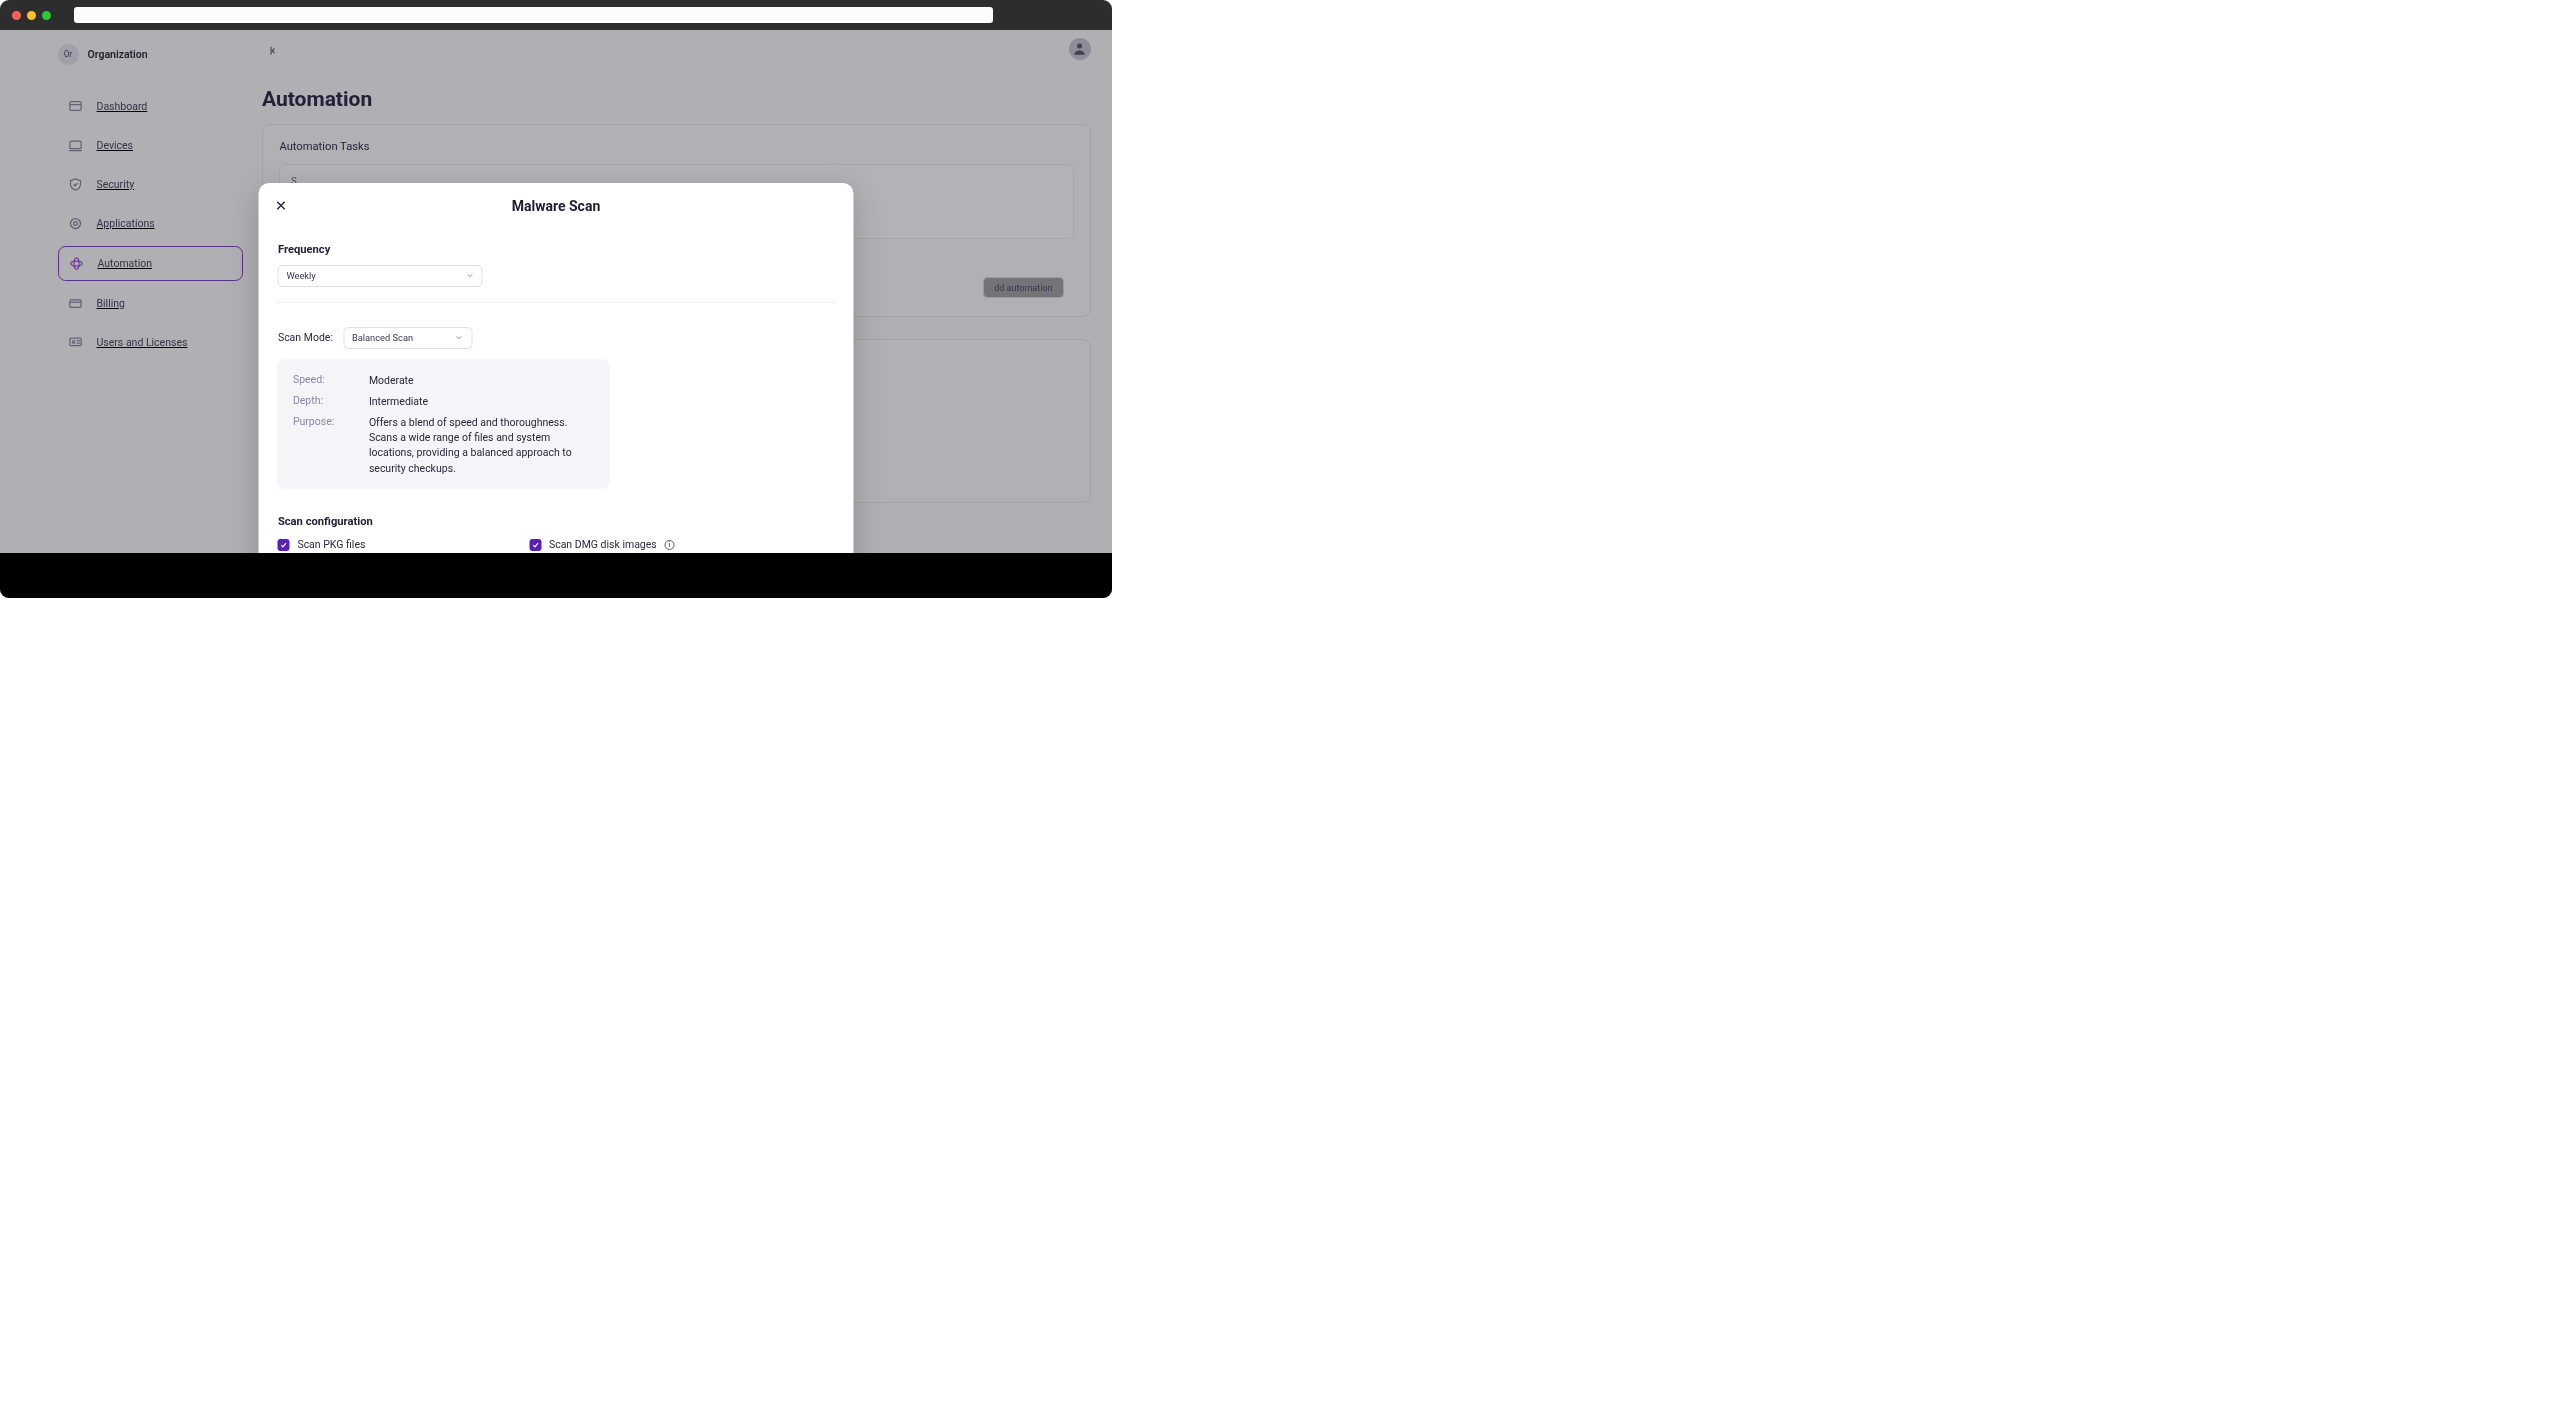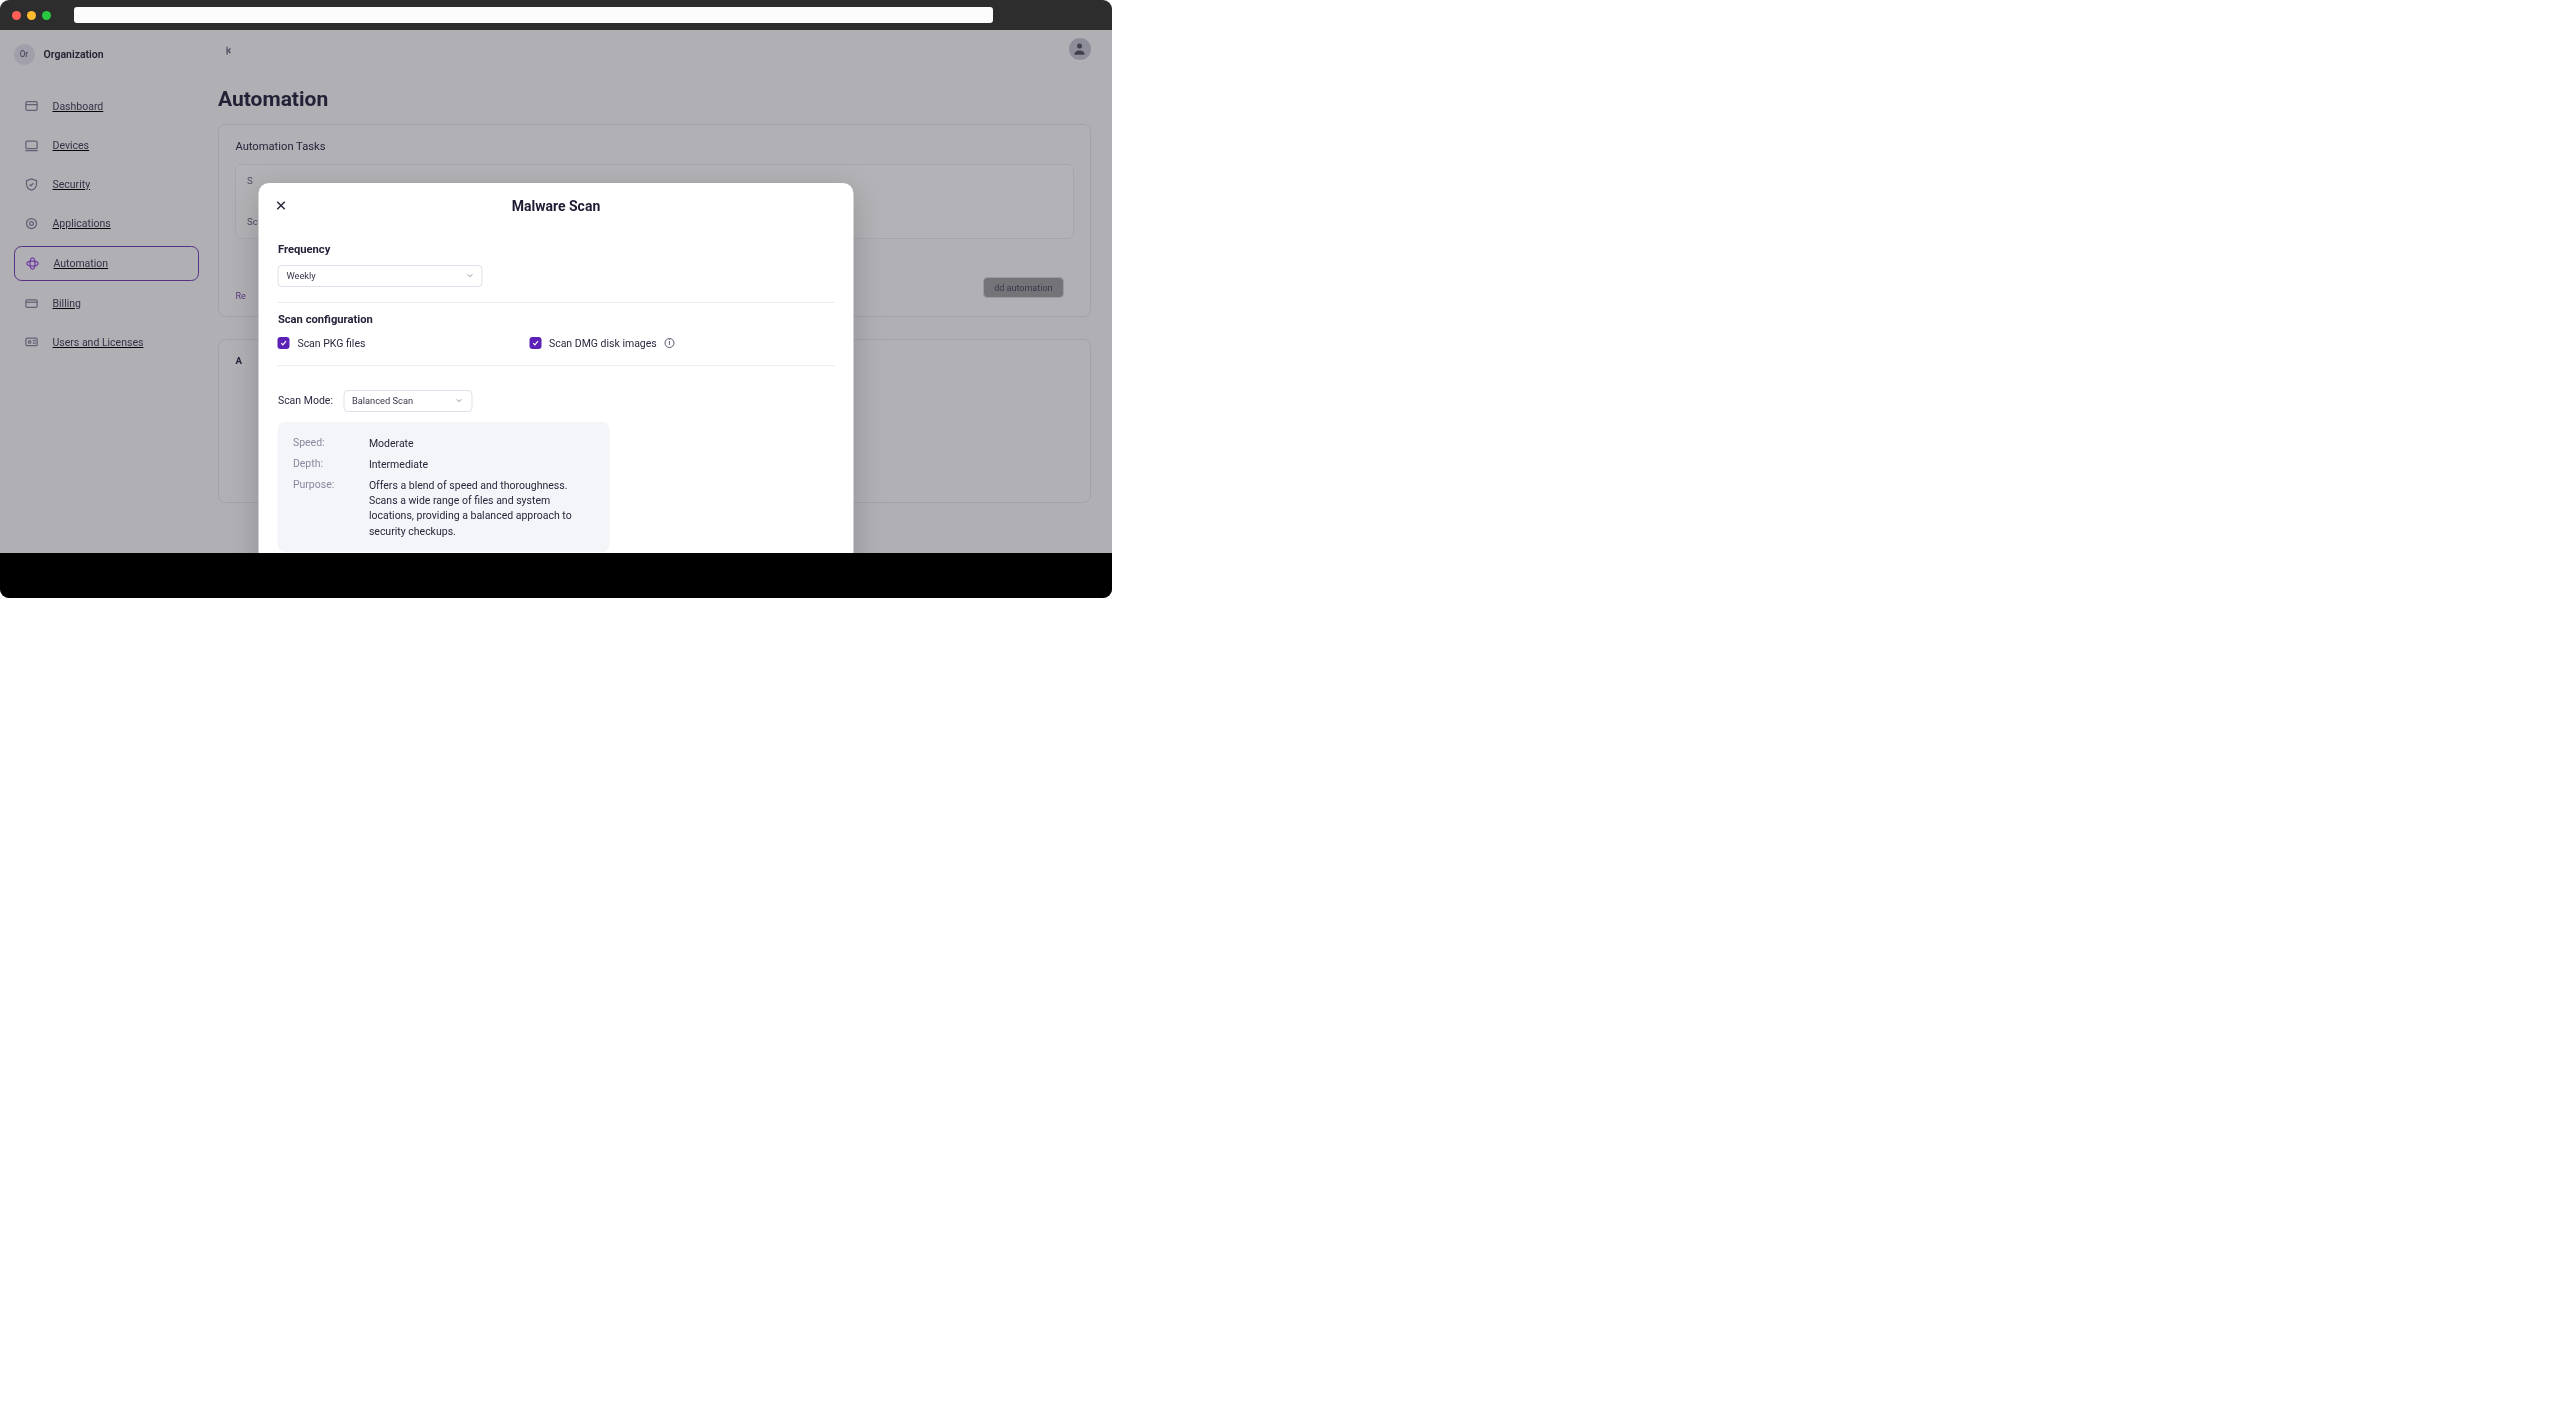--- a/index.html
+++ b/index.html
@@ -38,20 +38,21 @@
 
 .app {
   background: #f9f9fb;
   display: flex;
   min-height: 568px;
   position: relative;
 }
 .sidebar {
   width: 212px;
   padding: 10.5px 13.5px;
+  margin-left: 44px;
 }
 .org {
   display: flex;
   align-items: center;
   gap: 9px;
   margin-bottom: 22.4px;
   padding: 3px 0;
 }
 .org-badge {
   width: 21px; height: 21px;
@@ -340,20 +341,45 @@
       <div class="modal-body">
         <div class="section">
           <div class="section-title">Frequency</div>
           <div class="select">
             <span>Weekly</span>
             <span class="chev">
               <svg viewBox="0 0 24 24" width="9" height="9" stroke="currentColor" stroke-width="2" fill="none">
                   <path d="M6 9l6 6 6-6"></path>
                 </svg>
             </span>
+          </div>
+        </div>
+
+        <div class="section" style="border-bottom:none;">
+          <div class="row-inline">
+            <span>Scan Mode:</span>
+            <div class="select small">
+              <span>Balanced Scan</span>
+              <span class="chev">
+                <svg viewBox="0 0 24 24" width="9" height="9" stroke="currentColor" stroke-width="2" fill="none">
+                    <path d="M6 9l6 6 6-6"></path>
+                  </svg>
+              </span>
+            </div>
+          </div>
+
+          <div class="infobox">
+            <dl>
+              <dt>Speed:</dt>
+              <dd>Moderate</dd>
+              <dt>Depth:</dt>
+              <dd>Intermediate</dd>
+              <dt>Purpose:</dt>
+              <dd>Offers a blend of speed and thoroughness. Scans a wide range of files and system locations, providing a balanced approach to security checkups.</dd>
+            </dl>
           </div>
         </div>
 
         <div class="section">
           <div class="section-title">Scan configuration</div>
           <div class="checks">
             <label class="check">
               <span class="check-box">
                 <svg viewBox="0 0 24 24" width="8.2" height="8.2" stroke="currentColor" stroke-width="3.5" fill="none">
                     <path d="M5 12l5 5 9-11"></path>
@@ -365,45 +391,20 @@
               <span class="check-box">
                 <svg viewBox="0 0 24 24" width="8.2" height="8.2" stroke="currentColor" stroke-width="3.5" fill="none">
                     <path d="M5 12l5 5 9-11"></path>
                   </svg>
               </span>
               <span>Scan DMG disk images</span>
               <span class="info-icon">i</span>
             </label>
           </div>
         </div>
-
-        <div class="section" style="border-bottom:none;">
-          <div class="row-inline">
-            <span>Scan Mode:</span>
-            <div class="select small">
-              <span>Balanced Scan</span>
-              <span class="chev">
-                <svg viewBox="0 0 24 24" width="9" height="9" stroke="currentColor" stroke-width="2" fill="none">
-                    <path d="M6 9l6 6 6-6"></path>
-                  </svg>
-              </span>
-            </div>
-          </div>
-
-          <div class="infobox">
-            <dl>
-              <dt>Speed:</dt>
-              <dd>Moderate</dd>
-              <dt>Depth:</dt>
-              <dd>Intermediate</dd>
-              <dt>Purpose:</dt>
-              <dd>Offers a blend of speed and thoroughness. Scans a wide range of files and system locations, providing a balanced approach to security checkups.</dd>
-            </dl>
-          </div>
-        </div>
       </div>
 
       <div class="modal-foot">
         <button class="apply-btn">Apply</button>
       </div>
     </div>
 
     <div class="bottom-curve"></div>
   </div>
 </div>

